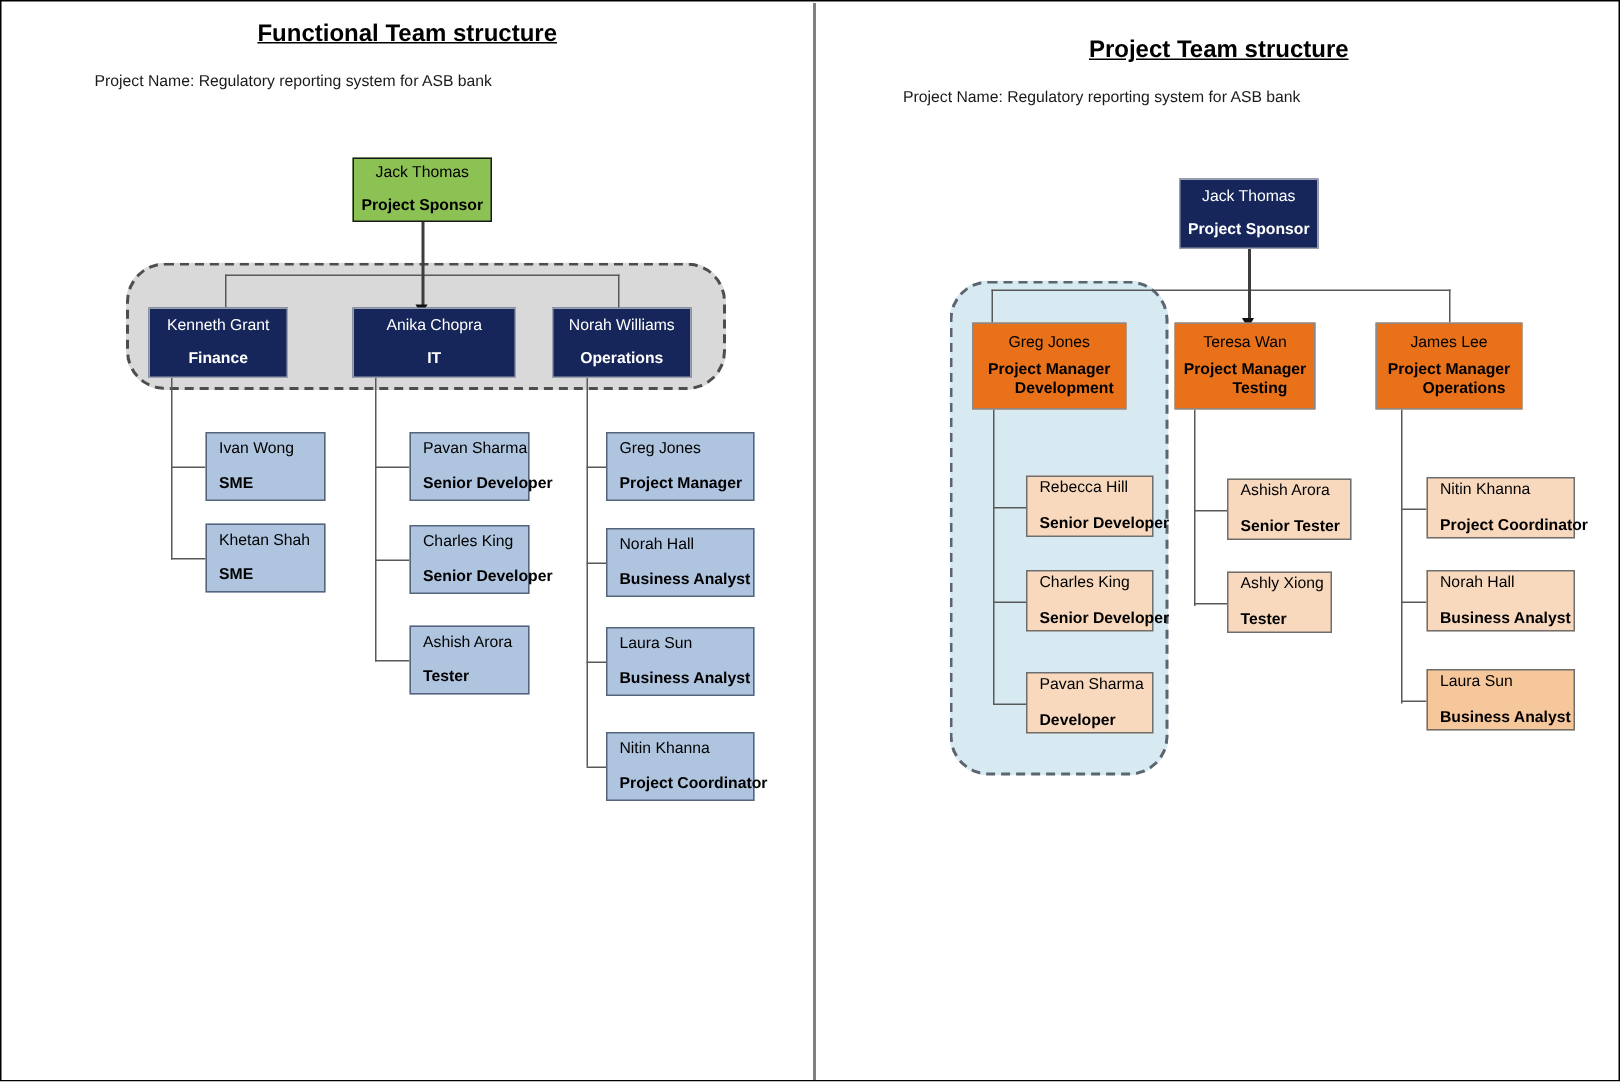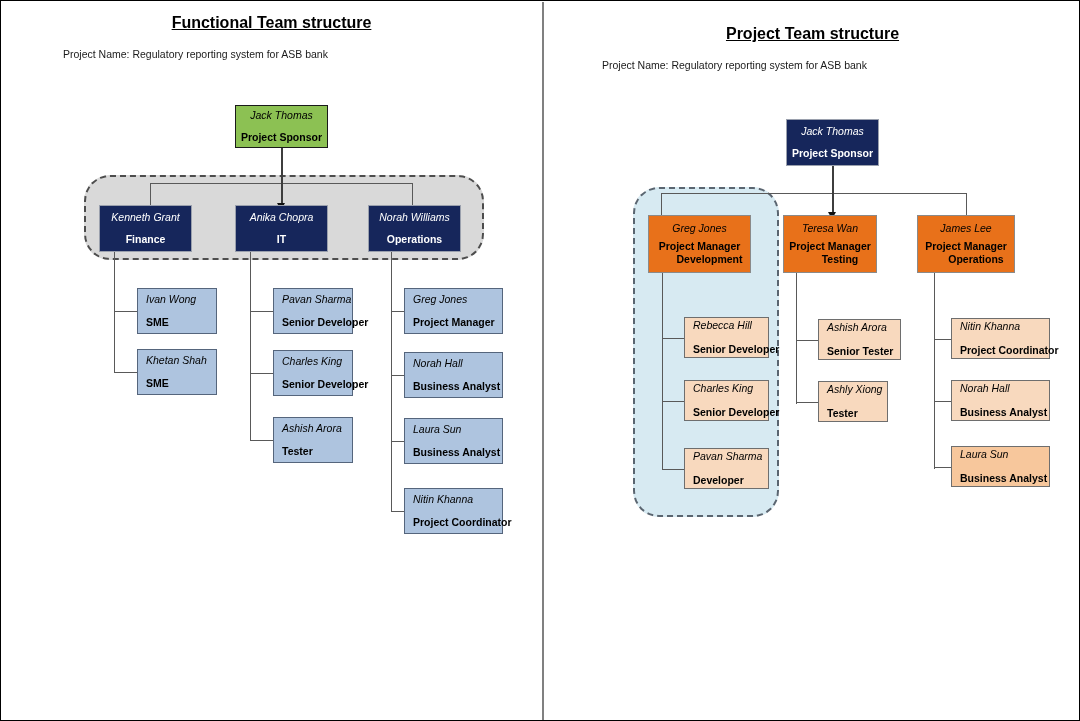--- a/index.html
+++ b/index.html
@@ -58,21 +58,21 @@
     box-sizing: border-box;
     display: flex;
     flex-direction: column;
     justify-content: center;
     z-index: 5;
   }
   .node .nm, .node .rl {
     line-height: 1.25;
     white-space: nowrap;
   }
-  .node .nm { font-size: 10.5px; font-weight: normal; font-style: italic; }
+  .node .nm { font-size: 10.5px; font-weight: normal; }
   .node .rl { font-size: 10.5px; font-weight: bold; }
   .node .rl2 { font-size: 10.5px; font-weight: bold; line-height: 1.25; margin-left: 20px; }
 
   
   .node.centered { align-items: center; text-align: center; }
   .node.centered .nm { margin-bottom: 9px; }
   .node.centered.tight .nm { margin-bottom: 5px; }
 
   
   .node.lefty { align-items: flex-start; padding-left: 8px; }
@@ -175,21 +175,21 @@
     <div class="arrow-head" style="left:276px; top:202px;"></div>
 
     <div class="ln thin-h" style="left:149px; top:182px; width:263px;"></div>
     <div class="ln thin-v" style="left:149px; top:182px; height:22px;"></div>
     <div class="ln thin-v" style="left:411px; top:182px; height:22px;"></div>
 
     <div class="node centered navy" style="left:98px; top:204px; width:93px; height:47px;">
       <div class="nm">Kenneth Grant</div>
       <div class="rl">Finance</div>
     </div>
-    <div class="node centered navy" style="left:234px; top:204px; width:93px; height:47px;">
+    <div class="node centered navy" style="left:234px; top:204px; width:109px; height:47px;">
       <div class="nm">Anika Chopra</div>
       <div class="rl">IT</div>
     </div>
     <div class="node centered navy" style="left:367px; top:204px; width:93px; height:47px;">
       <div class="nm">Norah Williams</div>
       <div class="rl">Operations</div>
     </div>
 
     <div class="ln thin-v" style="left:113px; top:251px; height:121px;"></div>
     <div class="ln thin-h" style="left:113px; top:310px; width:23px;"></div>

